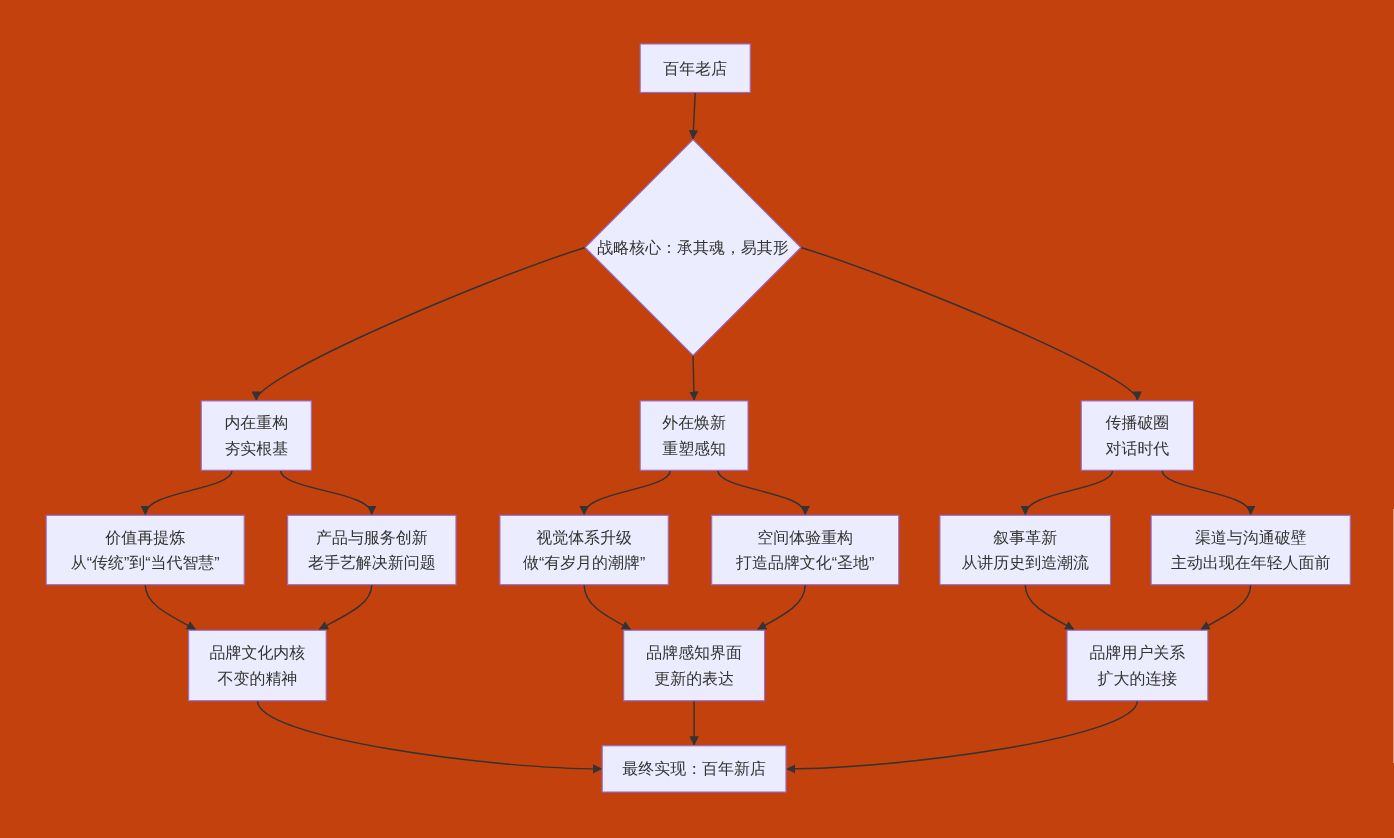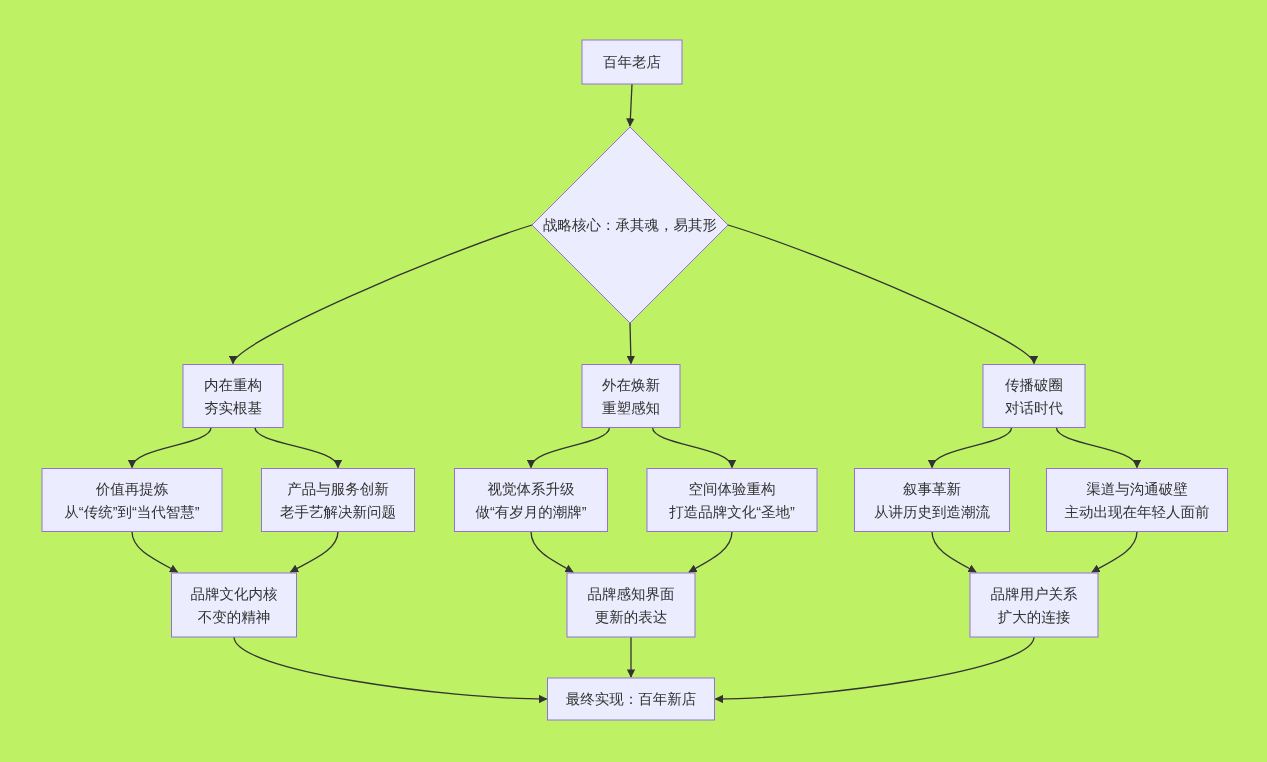--- a/index.html
+++ b/index.html
@@ -1,20 +1,20 @@
 <!DOCTYPE html>
 <html><head>
 <meta charset="utf-8">
 <style>
   html, body { margin: 0; padding: 0; background: #ffffff; }
   .canvas {
     position: relative;
     width: 1267px;
     height: 762px;
-    background: #bef264;
+    background: #c2410c;
     overflow: hidden;
     font-family: "Liberation Sans", sans-serif;
   }
   svg { display: block; }
   .node-shape { stroke-width: 1px; }
   .node-label {
     font-family: "Liberation Sans", sans-serif;
     font-size: 14.5px;
   }
   .edge-path { fill: none; stroke-width: 1.3px; }

